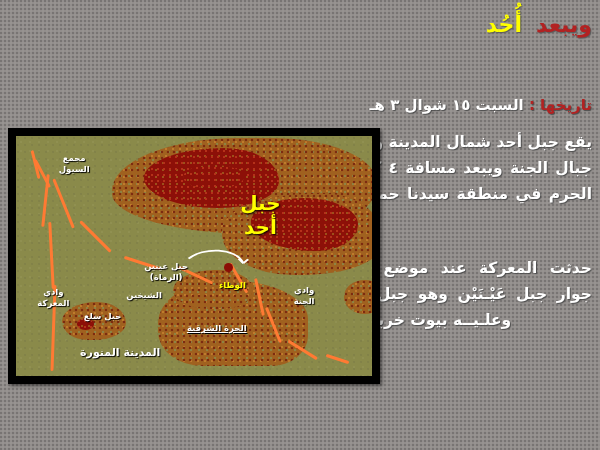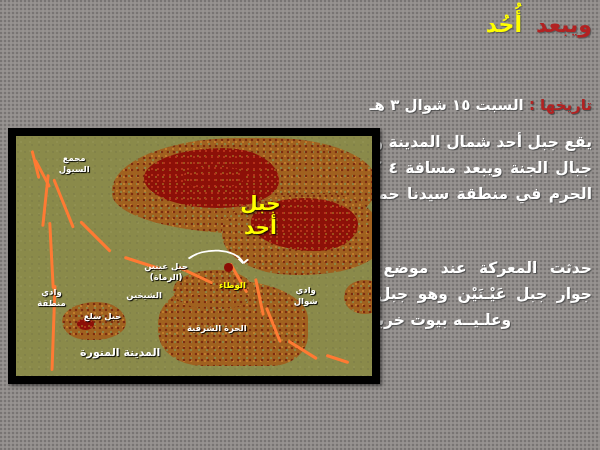--- a/index.html
+++ b/index.html
@@ -199,31 +199,31 @@
             <div>(الرماة)</div>
           </div>
           <div class="maplbl yellow" style="left: 57%; top: 60%; text-align: center;">
             <div>الوطاء</div>
           </div>
           <div class="maplbl" style="left: 31%; top: 64%; text-align: center;">
             <div>الشيخين</div>
           </div>
           <div class="maplbl" style="left: 6%; top: 63%; text-align: center;">
             <div>وادي</div>
-            <div>منطقة</div>
+            <div>المعركة</div>
           </div>
           <div class="maplbl" style="left: 19%; top: 73%; text-align: center;">
             <div>جبل سلع</div>
           </div>
-          <div class="maplbl" style="left: 48%; top: 78%; ">
+          <div class="maplbl" style="left: 48%; top: 78%;  text-decoration: underline;">
             <div>الحرة الشرقية</div>
           </div>
           <div class="maplbl" style="left: 78%; top: 62%; text-align: center;">
             <div>وادي</div>
-            <div>شوال</div>
+            <div>الجنة</div>
           </div>
           <div class="maplbl big" style="left: 18%; top: 88%; text-align: right;">
             <div>المدينة المنورة</div>
           </div>
         </div>
     </div>
   </div>
 
 </div>
 

